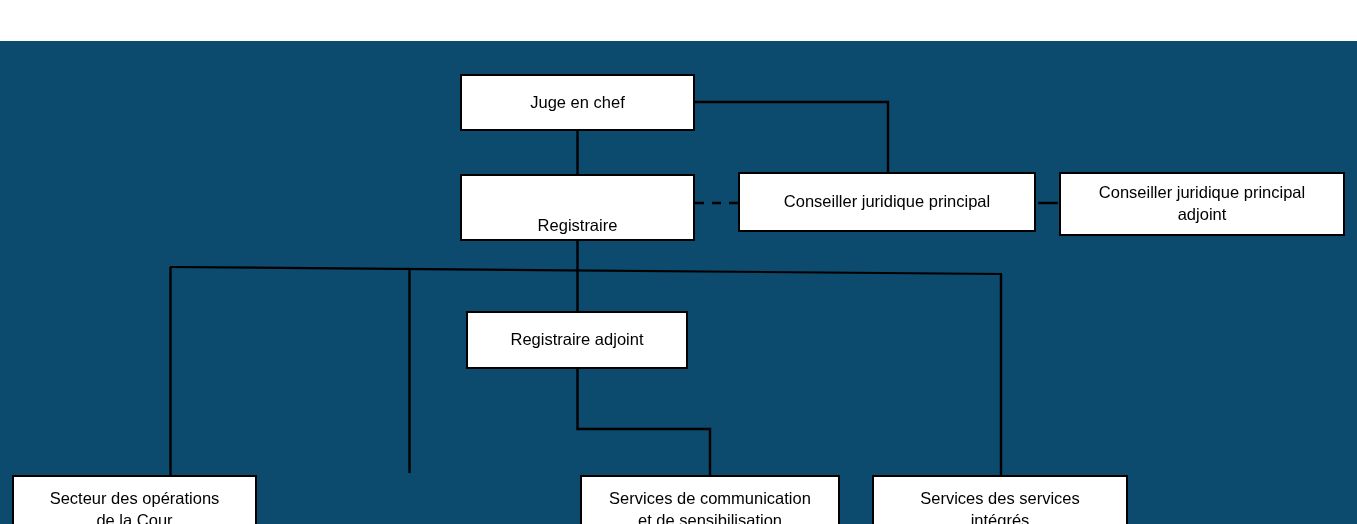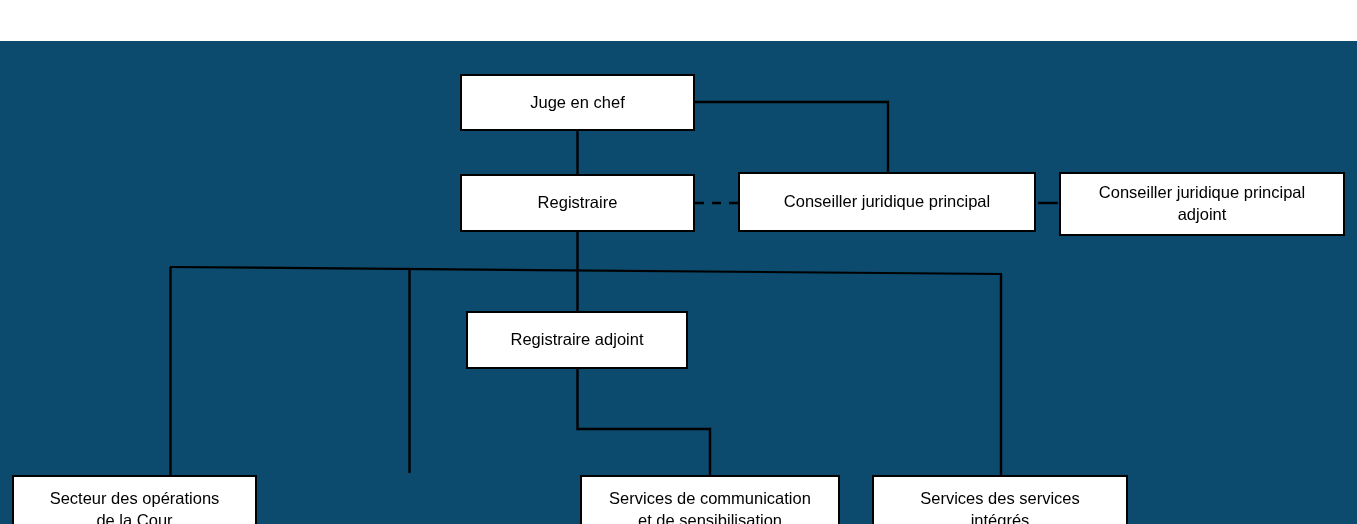--- a/index.html
+++ b/index.html
@@ -44,21 +44,21 @@
     z-index: 2;
   }
   .org-box .box-label {
     display: block;
     width: 100%;
     white-space: pre-line;
   }
   
   #box-juge-en-chef      { left: 460px; top: 33px;  width: 235px; height: 57px; }
   
-  #box-registraire       { left: 460px; top: 133px; width: 235px; height: 58px; }
+  #box-registraire       { left: 460px; top: 133px; width: 235px; height: 67px; align-items: flex-end; }
   #box-conseiller        { left: 738px; top: 131px; width: 298px; height: 60px; }
   #box-conseiller-adj    { left: 1059px; top: 131px; width: 286px; height: 64px; }
   
   #box-registraire-adj   { left: 466px; top: 270px; width: 222px; height: 58px; }
   
   #box-operations        { left: 12px;  top: 434px; width: 245px; height: 69px; }
   #box-soutien           { left: 282px; top: 432px; width: 258px; height: 73px; }
   #box-communication     { left: 580px; top: 434px; width: 260px; height: 69px; }
   #box-services-integres { left: 872px; top: 434px; width: 256px; height: 69px; }
 </style>

